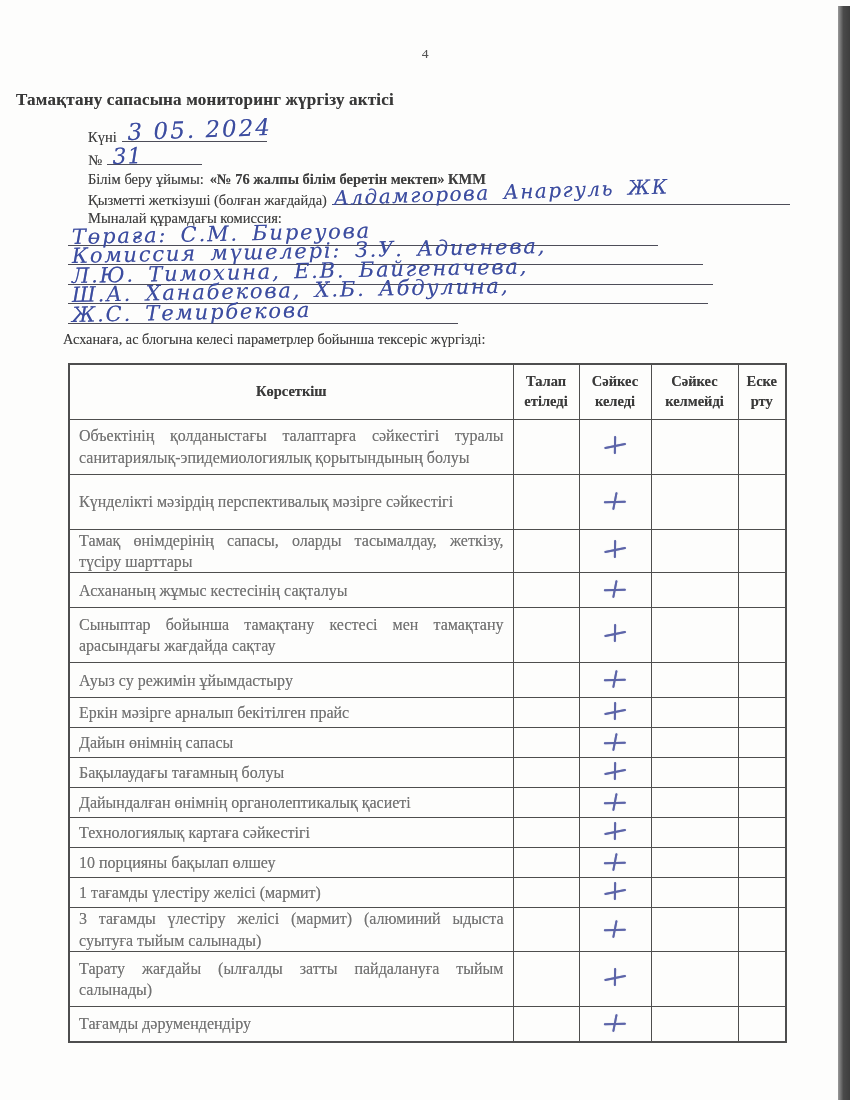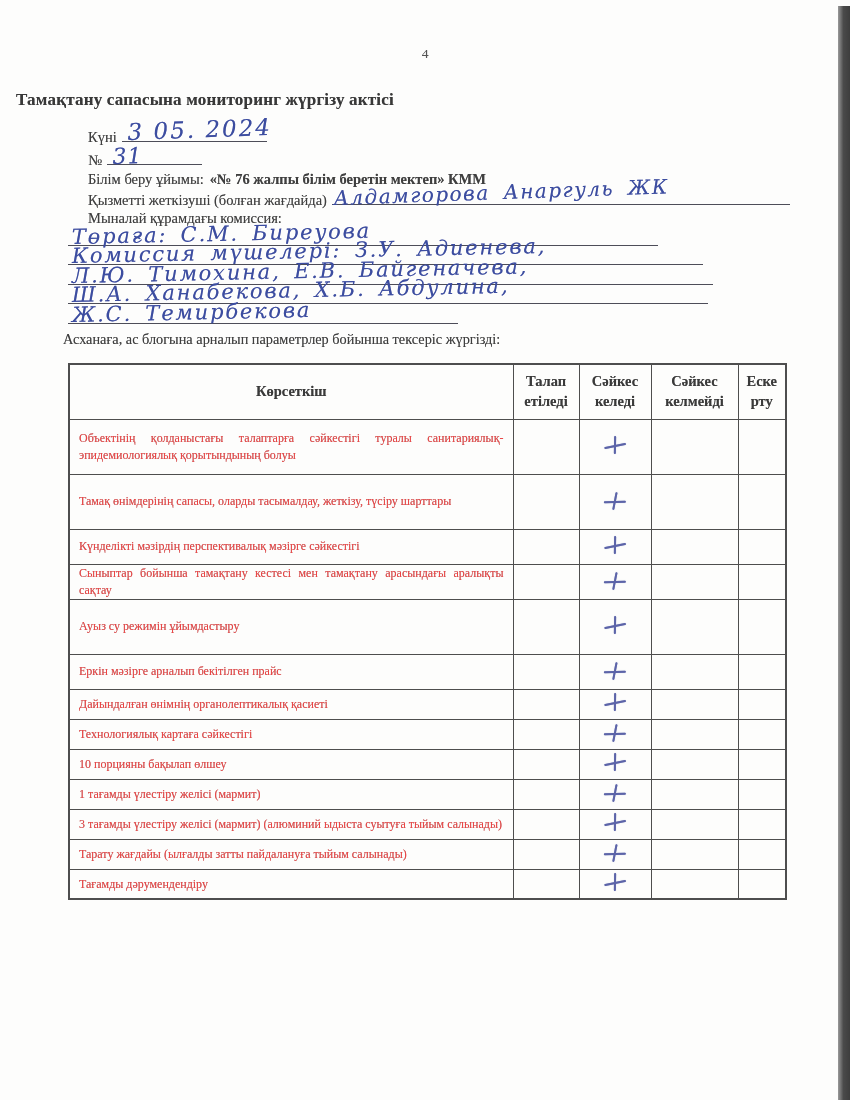--- a/index.html
+++ b/index.html
@@ -77,22 +77,22 @@
   .monitoring col.c5{width:48px;}
   .monitoring th,.monitoring td{
     border:1.6px solid var(--border);vertical-align:middle;
   }
   .monitoring thead tr{height:55px;}
   .monitoring th{
     font-size:14.5px;font-weight:bold;text-align:center;line-height:1.35;
     padding:4px 2px;color:#3a3a3a;text-shadow:0 0 .5px rgba(70,70,70,.55);
   }
   .monitoring td.c-label{
-    font-size:12px;line-height:1.34;padding:0 9px;text-align:justify;
-    color:#ef4444;text-shadow:0 0 .5px rgba(70,70,70,.5);
+    font-size:16px;line-height:1.34;padding:0 9px;text-align:justify;
+    color:#737373;text-shadow:0 0 .5px rgba(70,70,70,.5);
   }
   .monitoring td.c-mark{text-align:center;}
   #rows tr{height:30px;}
   #rows tr:nth-child(1),#rows tr:nth-child(2),#rows tr:nth-child(5),
   #rows tr:nth-child(15),#rows tr:nth-child(17){height:55px;}
   #rows tr:nth-child(3),#rows tr:nth-child(4),#rows tr:nth-child(6),
   #rows tr:nth-child(16),#rows tr:nth-child(18){height:35px;}
   
   .plus{display:inline-block;position:relative;width:22px;height:18px;transform:rotate(-6deg);}
   .plus::before{
@@ -145,21 +145,21 @@
         <span class="hand">Л.Ю. Тимохина, Е.В. Байгеначева,</span>
       </div>
       <div class="hand-line">
         <span class="hand">Ш.А. Ханабекова, Х.Б. Абдулина,</span>
       </div>
       <div class="hand-line">
         <span class="hand">Ж.С. Темирбекова</span>
       </div>
     </div>
 
-  <div class="note printed">Асханаға, ас блогына арналып параметрлер бойынша тексеріс жүргізді:</div>
+  <div class="note printed">Асханаға, ас блогына келесі параметрлер бойынша тексеріс жүргізді:</div>
 
   <table class="monitoring">
     <colgroup>
       <col class="c1">
         <col class="c2">
         <col class="c3">
         <col class="c4">
         <col class="c5">
     </colgroup>
     <thead>
@@ -173,49 +173,70 @@
     </thead>
     <tbody id="rows">
         <tr>
           <td class="c-label">Объектінің қолданыстағы талаптарға сәйкестігі туралы санитариялық-эпидемиологиялық қорытындының болуы</td>
           <td class="c-mark"></td>
           <td class="c-mark"><span class="plus"></span></td>
           <td class="c-mark"></td>
           <td class="c-mark"></td>
         </tr>
         <tr>
+          <td class="c-label">Күнделікті мәзірдің перспективалық мәзірге сәйкестігі</td>
+          <td class="c-mark"></td>
+          <td class="c-mark"><span class="plus"></span></td>
+          <td class="c-mark"></td>
+          <td class="c-mark"></td>
+        </tr>
+        <tr>
           <td class="c-label">Тамақ өнімдерінің сапасы, оларды тасымалдау, жеткізу, түсіру шарттары</td>
           <td class="c-mark"></td>
           <td class="c-mark"><span class="plus"></span></td>
           <td class="c-mark"></td>
           <td class="c-mark"></td>
         </tr>
         <tr>
-          <td class="c-label">Күнделікті мәзірдің перспективалық мәзірге сәйкестігі</td>
-          <td class="c-mark"></td>
-          <td class="c-mark"><span class="plus"></span></td>
-          <td class="c-mark"></td>
-          <td class="c-mark"></td>
-        </tr>
-        <tr>
-          <td class="c-label">Сыныптар бойынша тамақтану кестесі мен тамақтану арасындағы аралықты сақтау</td>
+          <td class="c-label">Асхананың жұмыс кестесінің сақталуы</td>
+          <td class="c-mark"></td>
+          <td class="c-mark"><span class="plus"></span></td>
+          <td class="c-mark"></td>
+          <td class="c-mark"></td>
+        </tr>
+        <tr>
+          <td class="c-label">Сыныптар бойынша тамақтану кестесі мен тамақтану арасындағы жағдайда сақтау</td>
           <td class="c-mark"></td>
           <td class="c-mark"><span class="plus"></span></td>
           <td class="c-mark"></td>
           <td class="c-mark"></td>
         </tr>
         <tr>
           <td class="c-label">Ауыз су режимін ұйымдастыру</td>
           <td class="c-mark"></td>
           <td class="c-mark"><span class="plus"></span></td>
           <td class="c-mark"></td>
           <td class="c-mark"></td>
         </tr>
         <tr>
           <td class="c-label">Еркін мәзірге арналып бекітілген прайс</td>
+          <td class="c-mark"></td>
+          <td class="c-mark"><span class="plus"></span></td>
+          <td class="c-mark"></td>
+          <td class="c-mark"></td>
+        </tr>
+        <tr>
+          <td class="c-label">Дайын өнімнің сапасы</td>
+          <td class="c-mark"></td>
+          <td class="c-mark"><span class="plus"></span></td>
+          <td class="c-mark"></td>
+          <td class="c-mark"></td>
+        </tr>
+        <tr>
+          <td class="c-label">Бақылаудағы тағамның болуы</td>
           <td class="c-mark"></td>
           <td class="c-mark"><span class="plus"></span></td>
           <td class="c-mark"></td>
           <td class="c-mark"></td>
         </tr>
         <tr>
           <td class="c-label">Дайындалған өнімнің органолептикалық қасиеті</td>
           <td class="c-mark"></td>
           <td class="c-mark"><span class="plus"></span></td>
           <td class="c-mark"></td>

